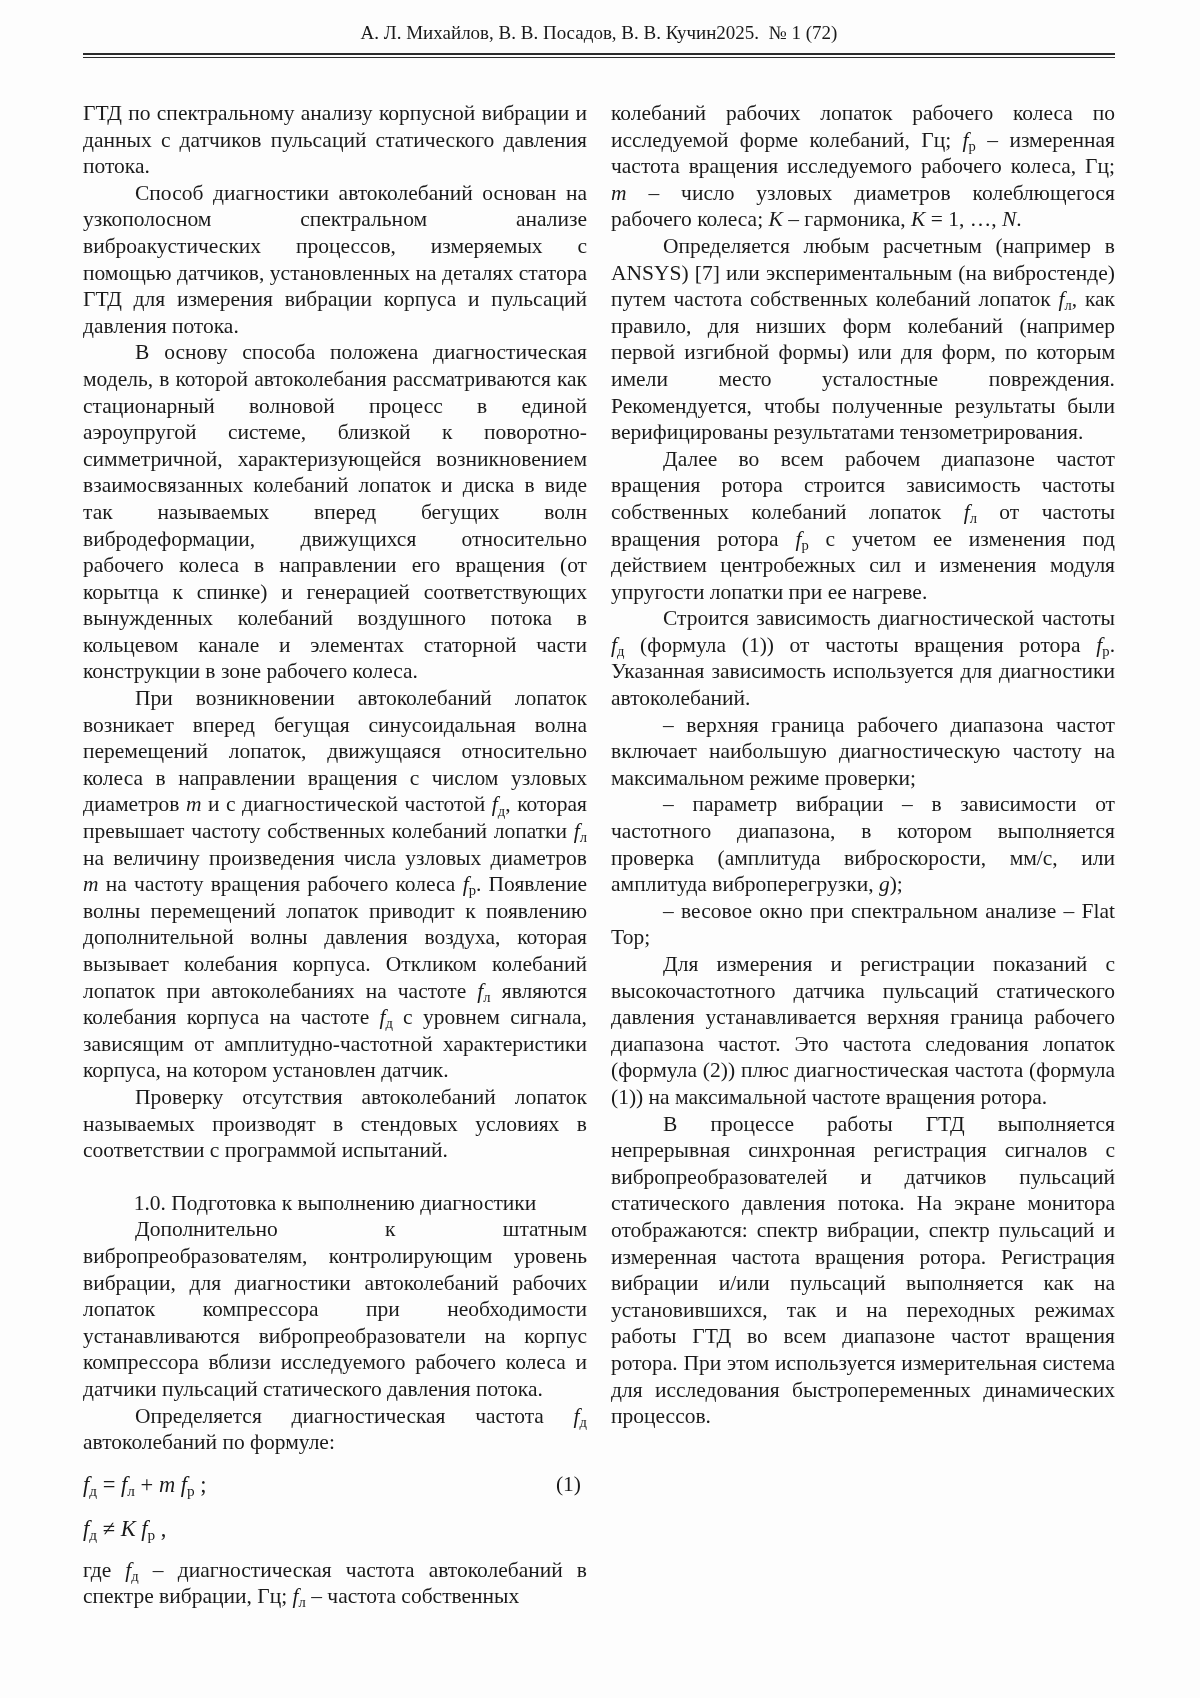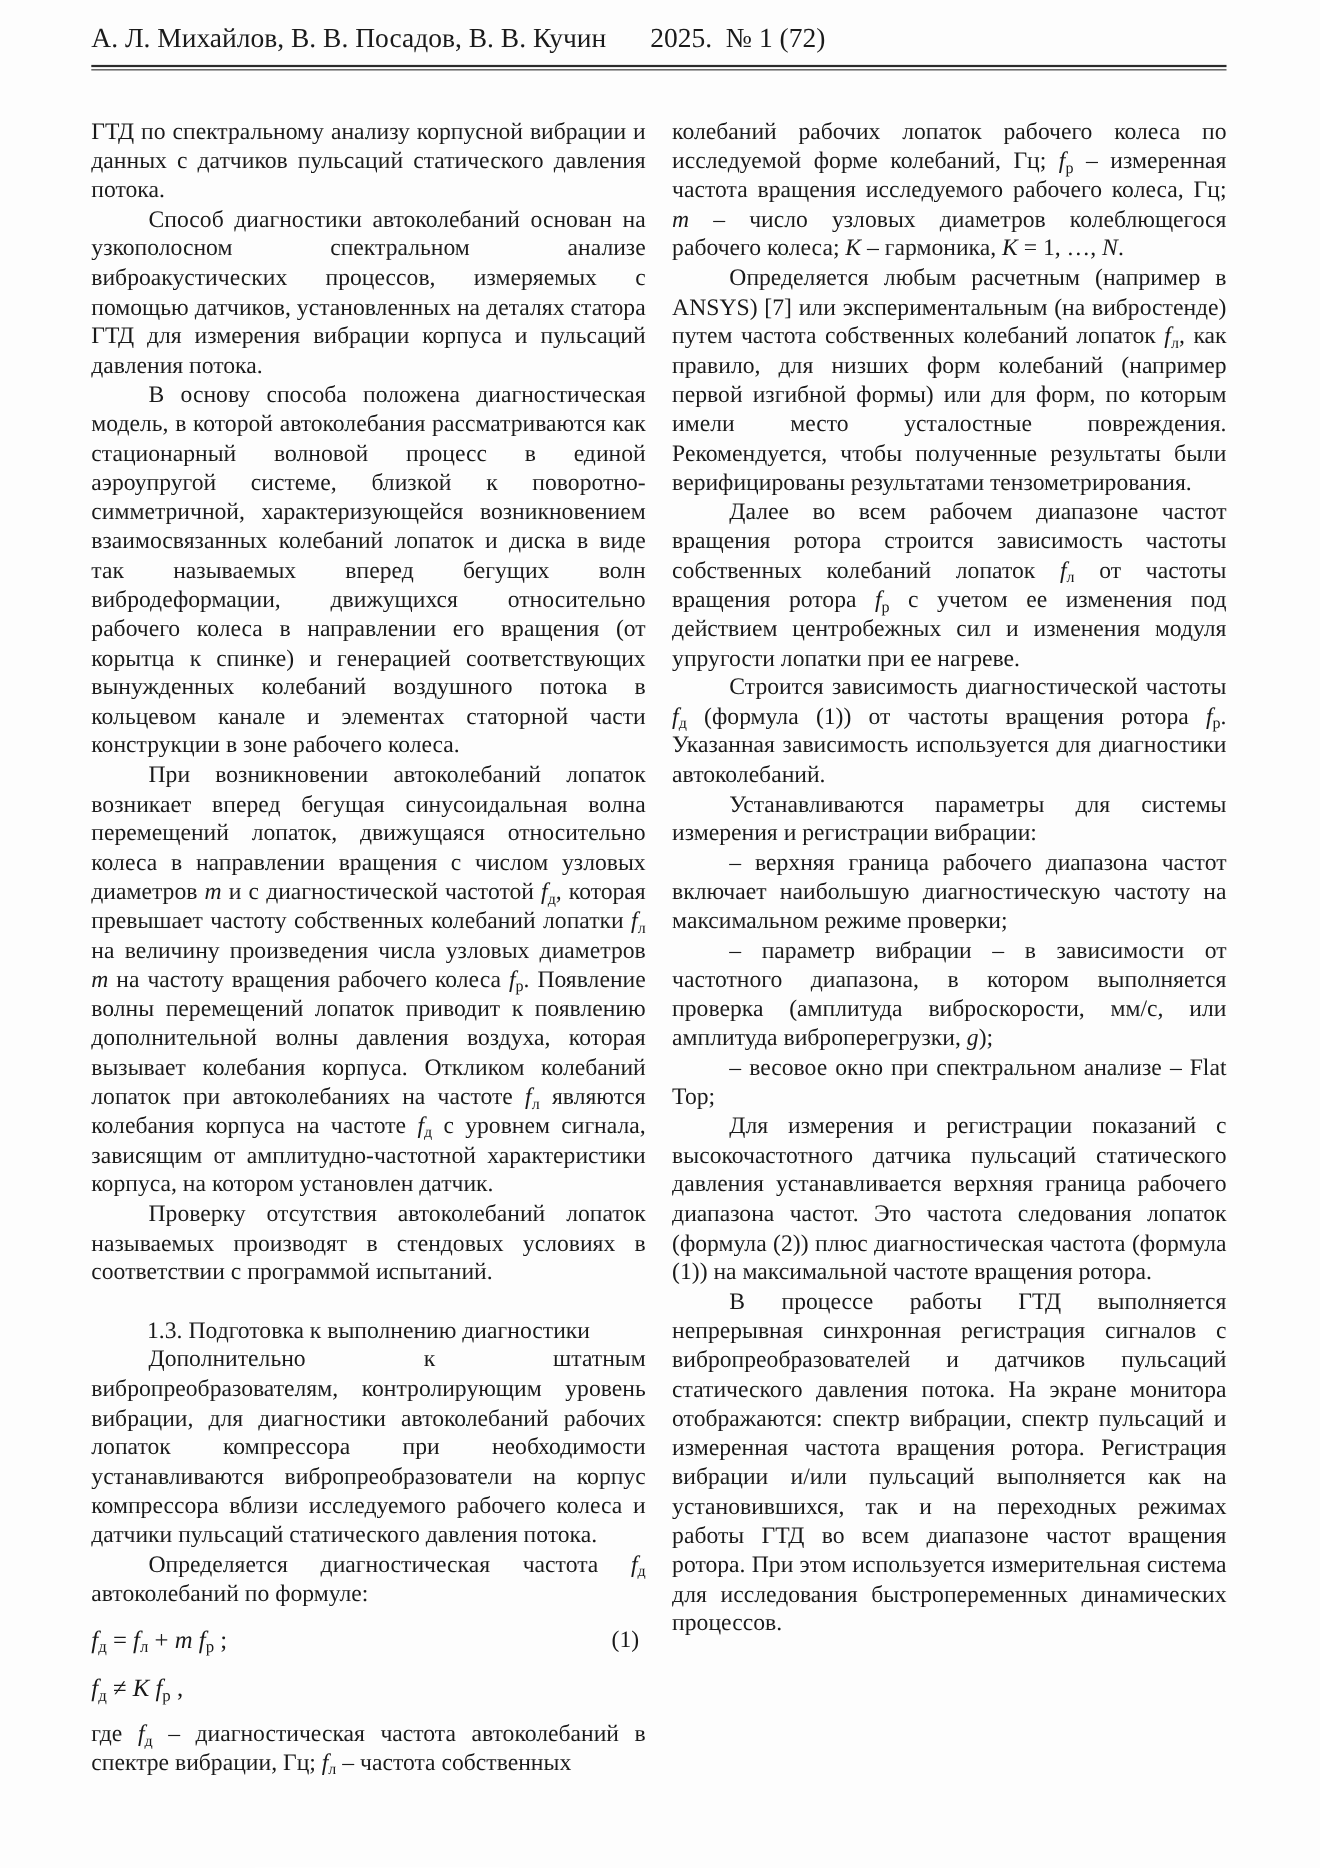--- a/index.html
+++ b/index.html
@@ -2,21 +2,21 @@
 <html lang="ru"><head>
 <meta charset="utf-8">
 <style>
   html,body{margin:0;padding:0;background:#ffffff;}
   .page{
     width:1200px;height:1698px;box-sizing:border-box;
     background:#fdfdfd;color:#1a1a1a;
     padding:22px 85px 0 83px;overflow:hidden;
     font-family:"Liberation Serif","DejaVu Serif",serif;
   }
-  .pheader{display:flex;justify-content:flex-start;align-items:baseline;font-size:25px;gap:40px;}
+  .pheader{display:flex;justify-content:center;align-items:baseline;font-size:19px;}
   .rule{margin-top:9px;height:2px;border-top:2.5px solid #2b2b2b;border-bottom:1.2px solid #2b2b2b;}
   .columns{display:flex;gap:24px;margin-top:42px;}
   .col{flex:1 1 0;min-width:0;font-size:21.5px;line-height:26.6px;text-align:justify;}
   .para{margin:0;text-indent:52px;}
   .para.cont{text-indent:0;}
   .sec-heading{margin:26px 0 0 0;font-size:21.5px;font-weight:400;text-align:center;text-indent:0;}
   .formula{position:relative;margin:13px 0;text-align:left;font-size:22.5px;line-height:31px;}
   .eqnum{position:absolute;right:6px;top:0;font-size:21.5px;}
   i{font-style:italic;}
   sub{font-size:68%;line-height:0;vertical-align:baseline;position:relative;top:0.28em;}
@@ -30,33 +30,32 @@
     <span>2025.&nbsp;&nbsp;№ 1 (72)</span>
   </header>
   <div class="rule"></div>
   <main class="columns">
     <section class="col" id="col-left">
         <p class="para cont">ГТД по спектральному анализу корпусной вибрации и данных с датчиков пульсаций статического давления потока.</p>
         <p class="para">Способ диагностики автоколебаний основан на узкополосном спектральном анализе виброакустических процессов, измеряемых с помощью датчиков, установленных на деталях статора ГТД для измерения вибрации корпуса и пульсаций давления потока.</p>
         <p class="para">В основу способа положена диагностическая модель, в которой автоколебания рассматриваются как стационарный волновой процесс в единой аэроупругой системе, близкой к поворотно-симметричной, характеризующейся возникновением взаимосвязанных колебаний лопаток и диска в виде так называемых вперед бегущих волн вибродеформации, движущихся относительно рабочего колеса в направлении его вращения (от корытца к спинке) и генерацией соответствующих вынужденных колебаний воздушного потока в кольцевом канале и элементах статорной части конструкции в зоне рабочего колеса.</p>
         <p class="para">При возникновении автоколебаний лопаток возникает вперед бегущая синусоидальная волна перемещений лопаток, движущаяся относительно колеса в направлении вращения с числом узловых диаметров <i>m</i> и с диагностической частотой <i>f</i><sub>д</sub>, которая превышает частоту собственных колебаний лопатки <i>f</i><sub>л</sub> на величину произведения числа узловых диаметров <i>m</i> на частоту вращения рабочего колеса <i>f</i><sub>р</sub>. Появление волны перемещений лопаток приводит к появлению дополнительной волны давления воздуха, которая вызывает колебания корпуса. Откликом колебаний лопаток при автоколебаниях на частоте <i>f</i><sub>л</sub> являются колебания корпуса на частоте <i>f</i><sub>д</sub> с уровнем сигнала, зависящим от амплитудно-частотной характеристики корпуса, на котором установлен датчик.</p>
         <p class="para">Проверку отсутствия автоколебаний лопаток называемых производят в стендовых условиях в соответствии с программой испытаний.</p>
-        <h3 class="sec-heading">1.3. Подготовка к выполнению диагностики</h3>
+        <h3 class="sec-heading">1.0. Подготовка к выполнению диагностики</h3>
         <p class="para">Дополнительно к штатным вибропреобразователям, контролирующим уровень вибрации, для диагностики автоколебаний рабочих лопаток компрессора при необходимости устанавливаются вибропреобразователи на корпус компрессора вблизи исследуемого рабочего колеса и датчики пульсаций статического давления потока.</p>
         <p class="para">Определяется диагностическая частота  <i>f</i><sub>д</sub> автоколебаний по формуле:</p>
         <div class="formula"><span><i>f</i><sub>д</sub> = <i>f</i><sub>л</sub> + <i>m</i> <i>f</i><sub>р</sub> ;</span><span class="eqnum">(1)</span></div>
         <div class="formula"><span><i>f</i><sub>д</sub> ≠ <i>K</i> <i>f</i><sub>р</sub> ,</span></div>
         <p class="para cont">где <i>f</i><sub>д</sub> – диагностическая частота автоколебаний в спектре вибрации, Гц; <i>f</i><sub>л</sub> – частота собственных</p>
       </section>
     <section class="col" id="col-right">
         <p class="para cont">колебаний рабочих лопаток рабочего колеса по исследуемой форме колебаний, Гц; <i>f</i><sub>р</sub> – измеренная частота вращения исследуемого рабочего колеса, Гц; <i>m</i> – число узловых диаметров колеблющегося рабочего колеса; <i>K</i> – гармоника, <i>K</i> = 1, …, <i>N</i>.</p>
         <p class="para">Определяется любым расчетным (например в ANSYS) [7] или экспериментальным (на вибростенде) путем частота собственных колебаний лопаток <i>f</i><sub>л</sub>, как правило, для низших форм колебаний (например первой изгибной формы) или для форм, по которым имели место усталостные повреждения. Рекомендуется, чтобы полученные результаты были верифицированы результатами тензометрирования.</p>
         <p class="para">Далее во всем рабочем диапазоне частот вращения ротора строится зависимость частоты собственных колебаний лопаток <i>f</i><sub>л</sub> от частоты вращения ротора <i>f</i><sub>р</sub> с учетом ее изменения под действием центробежных сил и изменения модуля упругости лопатки при ее нагреве.</p>
         <p class="para">Строится зависимость диагностической частоты <i>f</i><sub>д</sub> (формула (1)) от частоты вращения ротора <i>f</i><sub>р</sub>. Указанная зависимость используется для диагностики автоколебаний.</p>
-        <p class="para">Устанавливаются параметры для системы измерения и регистрации вибрации:</p>
         <p class="para">– верхняя граница рабочего диапазона частот включает наибольшую диагностическую частоту на максимальном режиме проверки;</p>
         <p class="para">– параметр вибрации – в зависимости от частотного диапазона, в котором выполняется проверка (амплитуда виброскорости, мм/с, или амплитуда виброперегрузки, <i>g</i>);</p>
         <p class="para">– весовое окно при спектральном анализе – Flat Top;</p>
         <p class="para">Для измерения и регистрации показаний с высокочастотного датчика пульсаций статического давления устанавливается верхняя граница рабочего диапазона частот. Это частота следования лопаток (формула (2)) плюс диагностическая частота (формула (1)) на максимальной частоте вращения ротора.</p>
         <p class="para">В процессе работы ГТД выполняется непрерывная синхронная регистрация сигналов с вибропреобразователей и датчиков пульсаций статического давления потока. На экране монитора отображаются: спектр вибрации, спектр пульсаций и измеренная частота вращения ротора. Регистрация вибрации и/или пульсаций выполняется как на установившихся, так и на переходных режимах работы ГТД во всем диапазоне частот вращения ротора. При этом используется измерительная система для исследования быстропеременных динамических процессов.</p>
       </section>
   </main>
 </div>
 
 </body></html>

